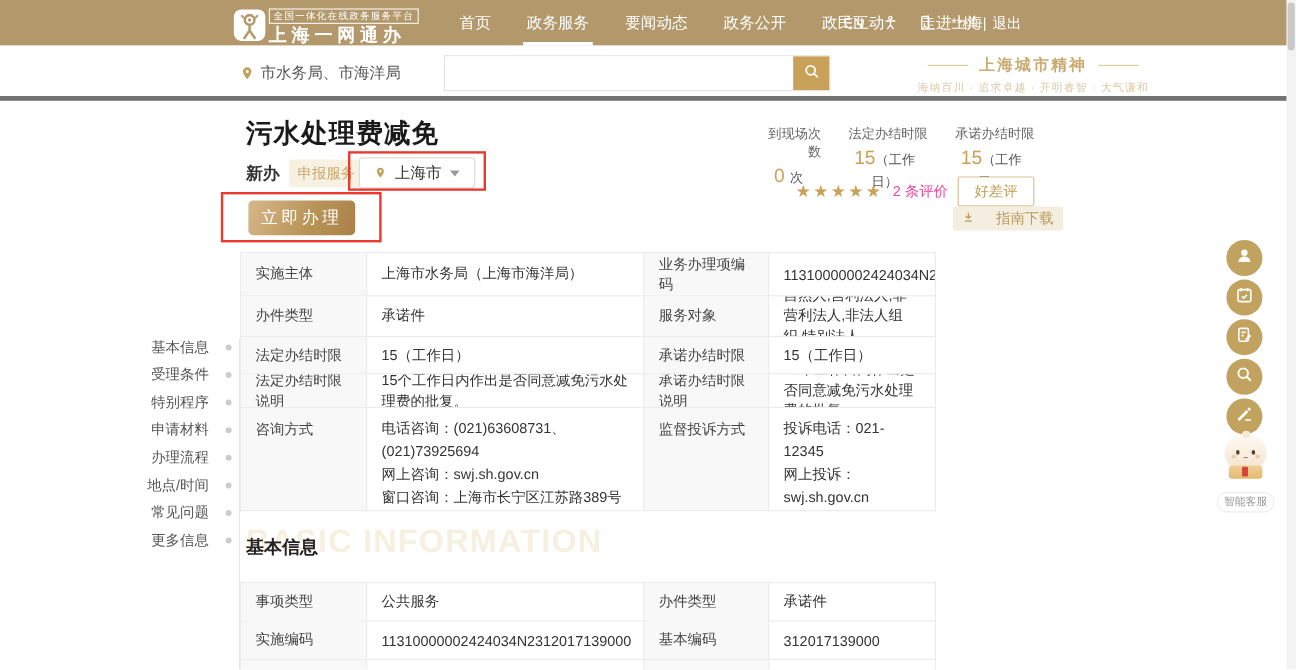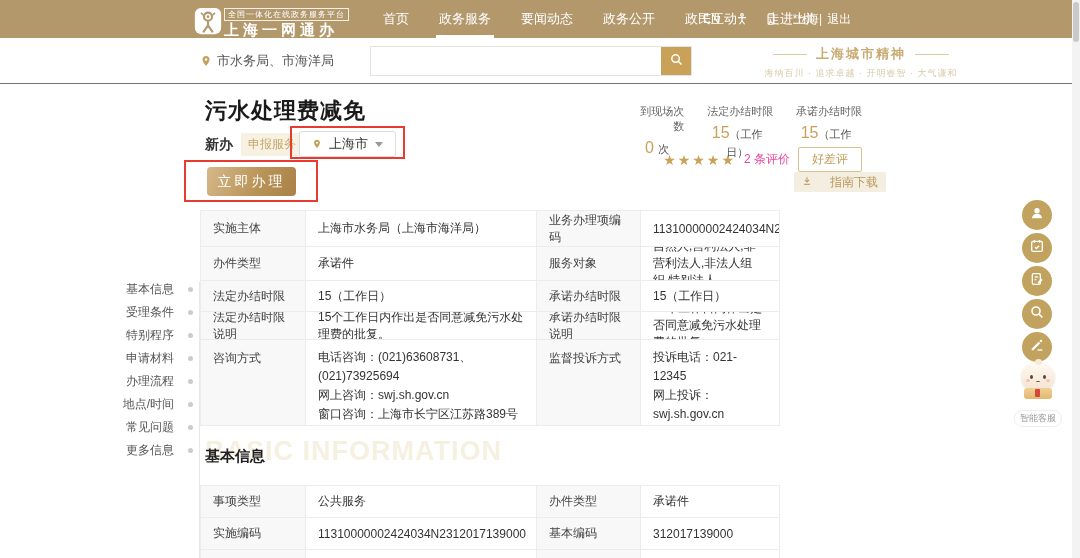--- a/index.html
+++ b/index.html
@@ -14,21 +14,21 @@
   .platform-tag { font-size:8px; border:1px solid rgba(255,255,255,.85); padding:0 3px; letter-spacing:1px; display:inline-block; line-height:11px; }
   .site-name { font-size:15px; font-weight:bold; letter-spacing:4px; line-height:17px; }
   .topnav { position:absolute; left:368px; top:0; height:38px; display:flex; }
   .nav-item { padding:0 15px; line-height:38px; font-size:13px; position:relative; cursor:pointer; white-space:nowrap; }
   .nav-item.active::after { content:""; position:absolute; left:12px; right:12px; bottom:0; height:3px; background:#fff; }
   .top-right { position:absolute; left:703px; top:0; height:38px; display:flex; align-items:center; gap:15px; font-size:12px; }
   .top-right svg { width:14px; height:14px; display:block; }
   .user-group { display:flex; gap:5px; align-items:center; }
 
   
-  .subheader { position:absolute; left:0; top:38px; width:1080px; height:46px; background:#fff; border-bottom:1px solid #737373; }
+  .subheader { position:absolute; left:0; top:38px; width:1080px; height:46px; background:#fff; border-bottom:4px solid #737373; }
   .dept { position:absolute; left:200px; top:0; height:46px; display:flex; align-items:center; gap:5px; font-size:13px; color:#555; }
   .dept svg { width:12px; height:14px; }
   .searchbox { position:absolute; left:370px; top:8px; width:322px; height:30px; border:1px solid #e3e3e3; display:flex; background:#fff; }
   .searchbox input { flex:1; border:none; outline:none; padding:0 8px; font-size:12px; color:#333; }
   .search-btn { width:30px; height:28px; background:#c9a158; border:none; display:flex; align-items:center; justify-content:center; cursor:pointer; }
   .search-btn svg { width:15px; height:15px; }
   .spirit { position:absolute; left:742px; top:7px; width:238px; text-align:center; }
   .spirit-title { font-size:13px; color:#c9ab72; font-weight:bold; letter-spacing:2px; display:flex; align-items:center; justify-content:center; gap:9px; }
   .spirit-title::before, .spirit-title::after { content:""; width:34px; height:1px; background:#ddcba2; }
   .spirit-motto { font-size:9px; color:#d9cba8; margin-top:4px; letter-spacing:1px; }

